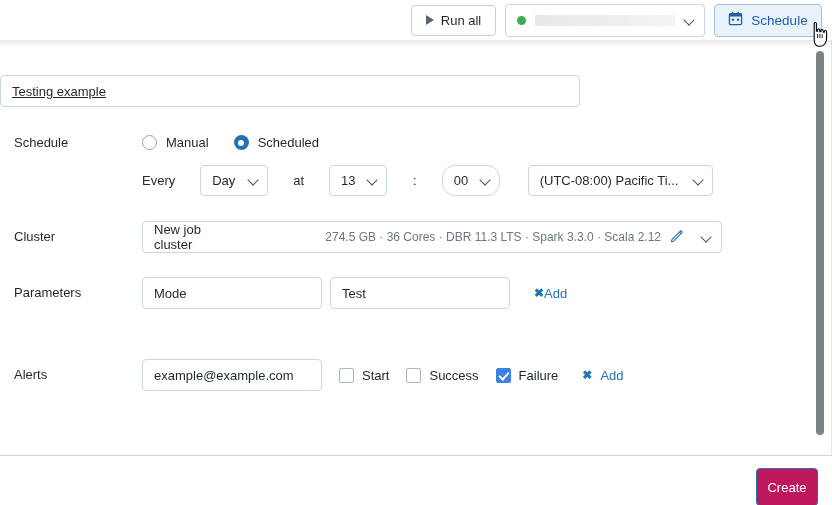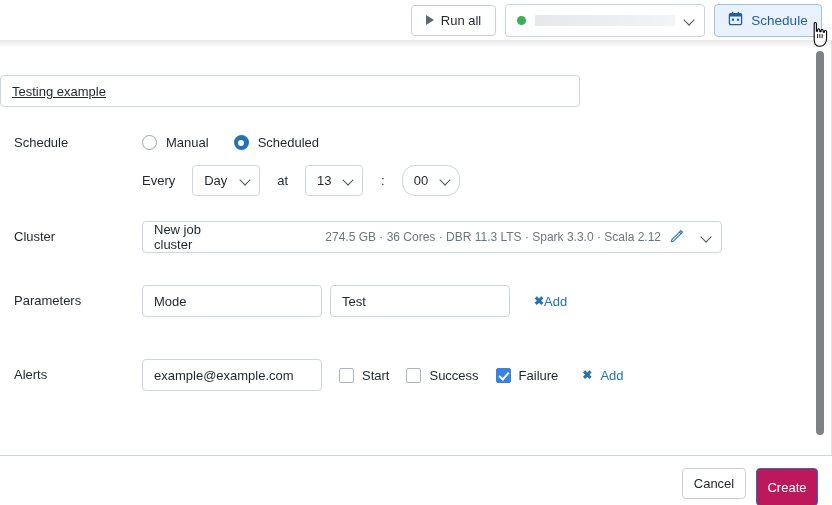--- a/index.html
+++ b/index.html
@@ -192,21 +192,21 @@
     font-size: 13px;
     margin-left: 9px;
     margin-right: 25px;
     color: #1f272d;
   }
 
   
   .sched-line {
     display: flex;
     align-items: center;
-    gap: 4px;
+    gap: 12px;
   }
   .lbl-inline {
     font-size: 13px;
     color: #1f272d;
   }
   .select {
     box-sizing: border-box;
     height: 31px;
     border: 1px solid #cdd6de;
     border-radius: 4px;
@@ -430,20 +430,24 @@
           <span class="chev"></span>
         </span>
 
         <span class="lbl-inline colon-lbl">:</span>
 
         <span class="select sel-min">
           <span>00</span>
           <span class="chev"></span>
         </span>
 
+        <span class="select sel-tz">
+          <span>(UTC-08:00) Pacific Ti...</span>
+          <span class="chev"></span>
+        </span>
       </div>
     </div>
   </div>
 
   <div class="row" style="top:180px;">
     <div class="row-label">Cluster</div>
     <div class="row-field">
       <div class="cluster-box">
         <span class="cluster-name">New job cluster</span>
         <span class="cluster-specs">274.5 GB · 36 Cores · DBR 11.3 LTS · Spark 3.3.0 · Scala 2.12</span>
@@ -451,21 +455,21 @@
           <svg width="14" height="14" viewBox="0 0 16 16">
             <path d="M2.2 12.1 L10.8 3.5 L12.6 5.3 L4 13.9 L1.6 14.5 Z" fill="none" stroke="#2272b4" stroke-width="1.2" stroke-linejoin="round"></path>
             <path d="M10.8 3.5 L12.4 1.9 L14.2 3.7 L12.6 5.3" fill="none" stroke="#2272b4" stroke-width="1.2" stroke-linejoin="round"></path>
           </svg>
         </span>
         <span class="chev cluster-chev"></span>
       </div>
     </div>
   </div>
 
-  <div class="row" style="top:244px;justify-content:center;">
+  <div class="row" style="top:236px;justify-content:center;">
     <div class="row-label">Parameters</div>
     <div class="row-field">
       <div class="param-line">
         <span class="input input-param">Mode</span>
         <span class="input input-param2">Test</span>
         <span class="addlink">
           <span class="xmark">✖</span>
           <span>Add</span>
         </span>
       </div>
@@ -504,21 +508,20 @@
 </div>
 
 <div class="right-edge"></div>
 
 <div class="scrollbar-track">
   <div class="scrollbar-thumb"></div>
 </div>
 
 <div class="footer">
   <div class="footer-inner">
-    <div class="btn btn-cancel">Cancel</div>
     <div class="btn btn-create">Create</div>
   </div>
 </div>
 
 <div class="cursor">
   <svg width="22" height="26" viewBox="0 0 22 26">
     <path d="M4.2 1.6 C4.2 0.7 5 0.2 5.7 0.5 C6.3 0.8 6.4 1.4 6.4 2.0 L6.4 9.3
              L7.6 9.3 L7.6 8.0 C7.6 7.2 8.3 6.7 9.0 6.9 C9.6 7.1 9.8 7.6 9.8 8.2
              L9.8 9.6 L11.0 9.6 L11.0 8.6 C11.0 7.9 11.7 7.4 12.4 7.6
              C13.0 7.8 13.2 8.3 13.2 8.9 L13.2 10.1 L14.4 10.1 L14.4 9.4

